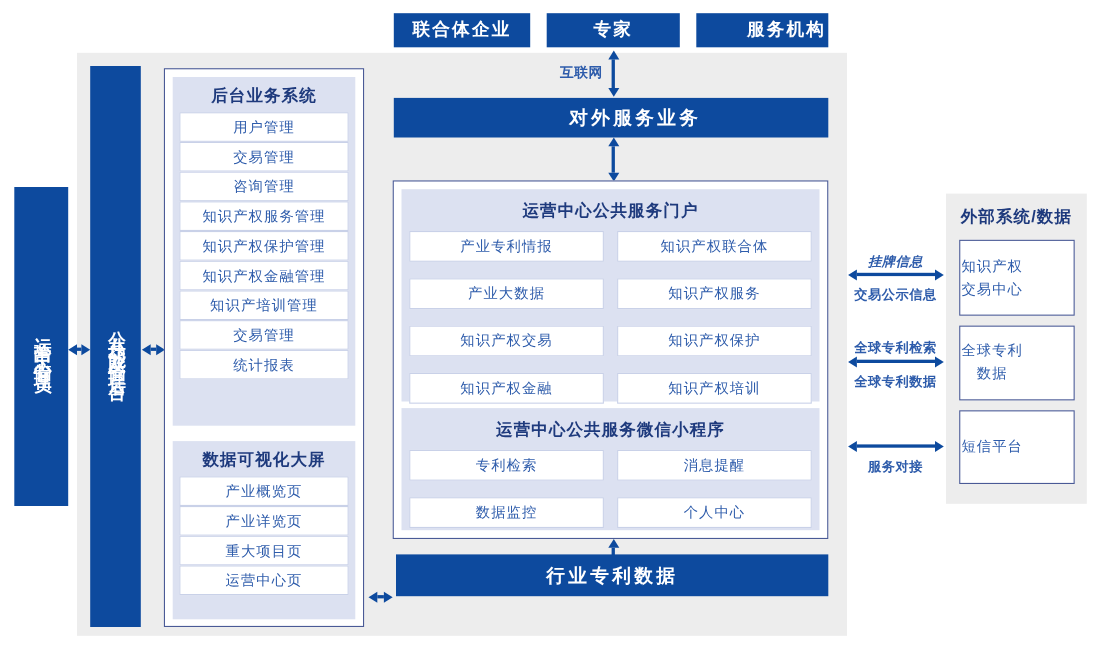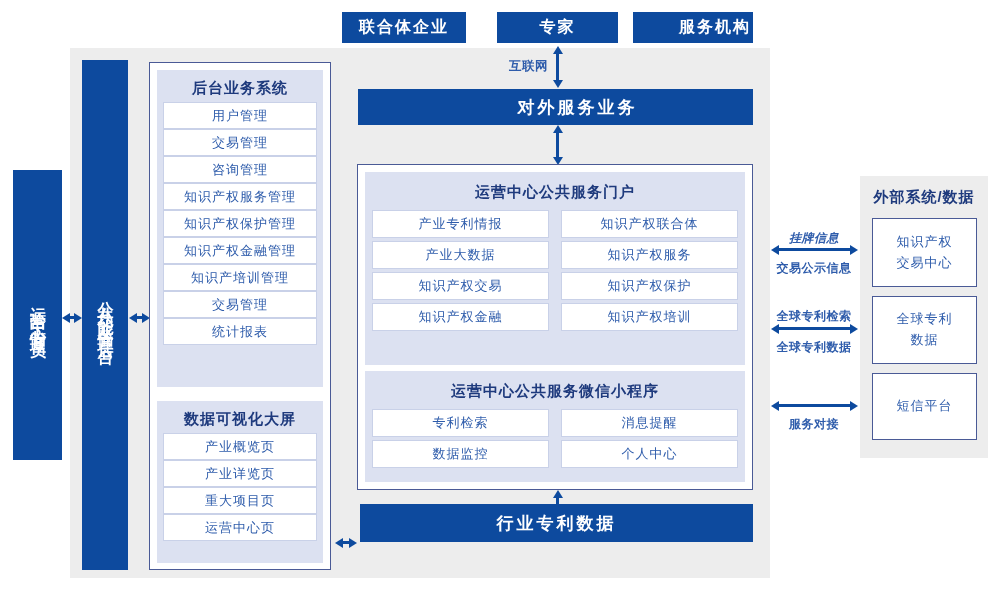--- a/index.html
+++ b/index.html
@@ -23,36 +23,36 @@
   .outerbox { position:absolute; background:#ffffff; border:1.5px solid #4a5a96; }
 
   .section { position:absolute; background:#dce1f1; }
   .sec-title {
     color:#1e3a7d; font-weight:bold; font-size:15px; text-align:center;
     padding-top:8px; line-height:20px; letter-spacing:1px;
   }
   .sec-title.wide { line-height:24px; }
 
   .vlist { display:flex; flex-direction:column; gap:0; padding:4px 6px 0; }
-  .grid2 { display:grid; grid-template-columns:1fr 1fr; gap:3px 12px; padding:6px 7px 0; }
+  .grid2 { display:grid; grid-template-columns:1fr 1fr; gap:15px 12px; padding:6px 7px 0; }
 
   .item {
     background:#ffffff; border:1px solid #c9d1e8; color:#2e5cab; font-size:13px;
     display:flex; align-items:center; justify-content:center; height:27px;
     letter-spacing:1px;
   }
   .grid2 .item { height:28px; }
 
   .ext-heading {
     position:absolute; color:#1e3a7d; font-weight:bold; font-size:15px;
     text-align:center; letter-spacing:1px;
   }
   .extbox {
     position:absolute; background:#ffffff; border:1px solid #4a5a96;
-    display:flex; align-items:center; justify-content:center;
+    display:flex; align-items:center; 
     color:#2e5cab; font-size:13px;
   }
   .extbox span { display:block; width:58px; text-align:center; line-height:1.6; letter-spacing:1px; }
 
   .link-label {
     position:absolute; color:#2e5cab; font-size:12px; font-weight:600;
     text-align:center; letter-spacing:0.5px; white-space:nowrap;
   }
 
   
@@ -69,21 +69,21 @@
   .varrow::after  { bottom:-8px; border-top:8px solid #0d4a9e; }
 </style>
 </head>
 <body>
 
 <div id="canvas">
 
   <div class="panel" style="left:70px; top:48px; width:700px; height:530px;"></div>
   <div class="panel" style="left:860px; top:176px; width:128px; height:282px;"></div>
 
-  <div class="bluebox" style="left:342px; top:12px; width:124px; height:31px;">联合体企业</div>
+  <div class="bluebox" style="left:358px; top:12px; width:124px; height:31px;">联合体企业</div>
   <div class="bluebox" style="left:497px; top:12px; width:121px; height:31px;">专家</div>
   <div class="bluebox" style="left:633px; top:12px; width:120px; height:31px;padding-left:44px;">服务机构</div>
 
   <div class="link-label" style="left:488px; top:58px; width:60px; text-align:right; font-size:12.5px; font-weight:bold;">互联网</div>
   <div class="varrow" style="left:556px; top:54px; height:26px;"></div>
 
   <div class="bluebox bigbar" style="left:358px; top:89px; width:395px; height:36px;padding-left:44px;">对外服务业务</div>
 
   <div class="varrow" style="left:556px; top:133px; height:24px;"></div>
 

